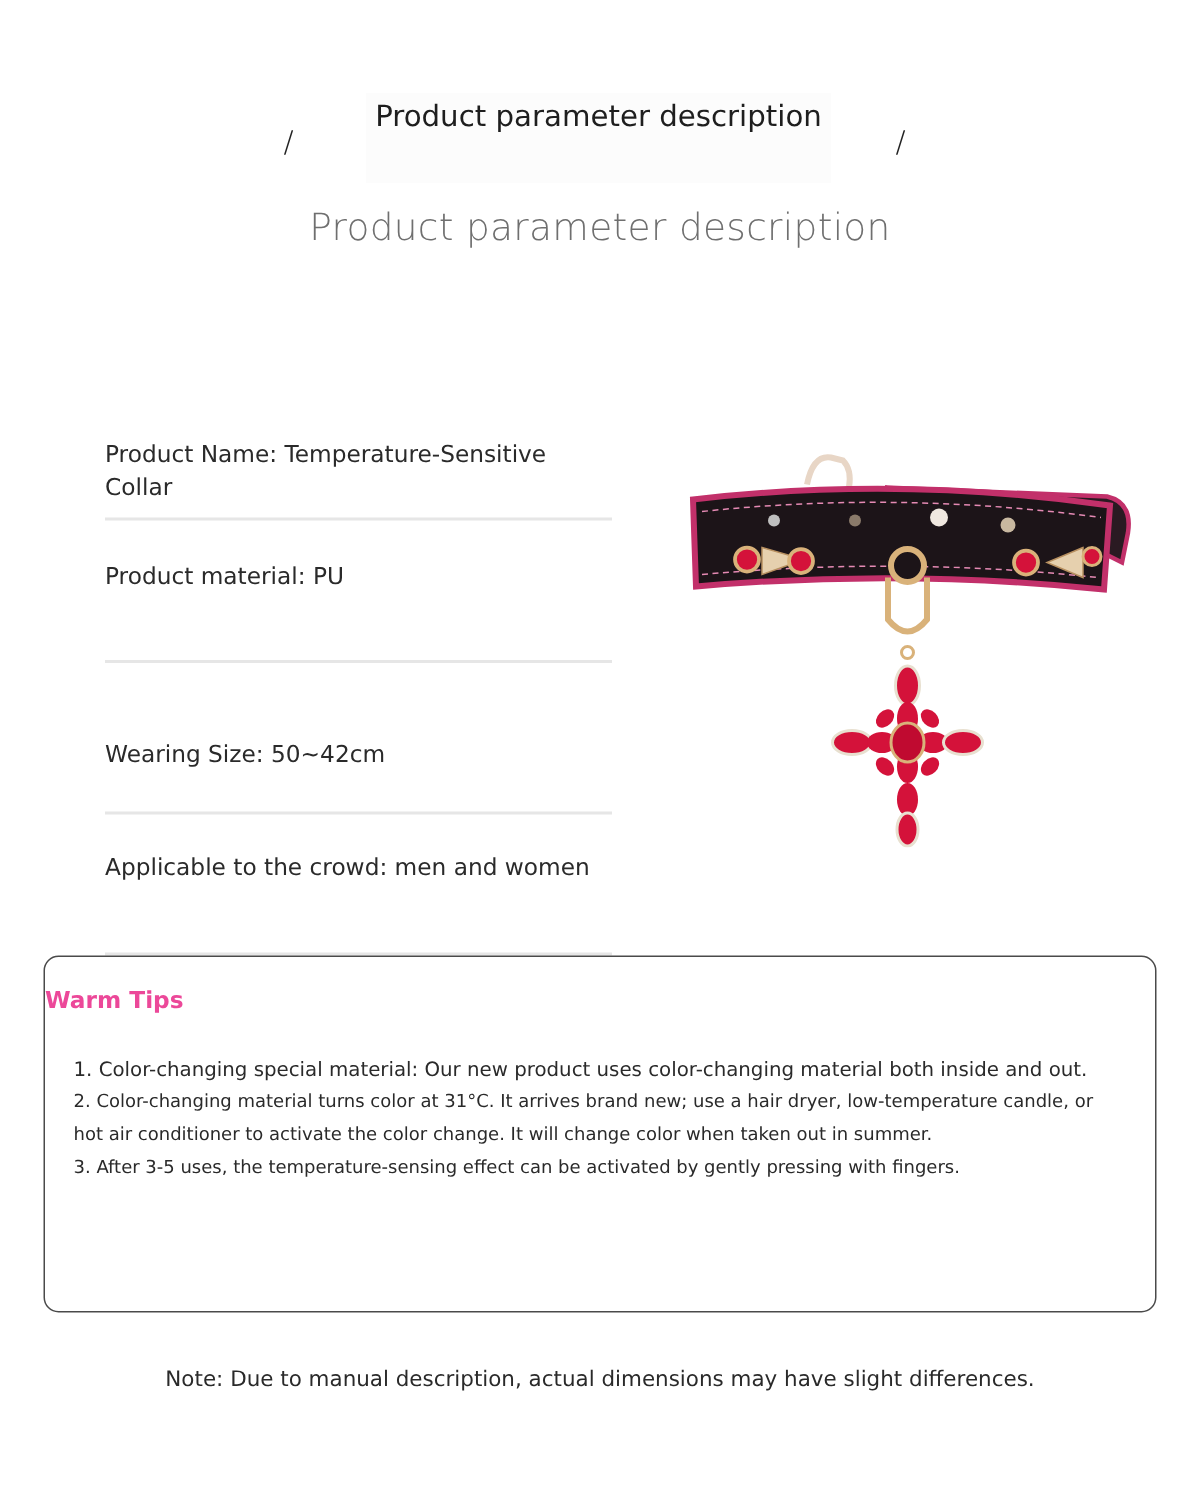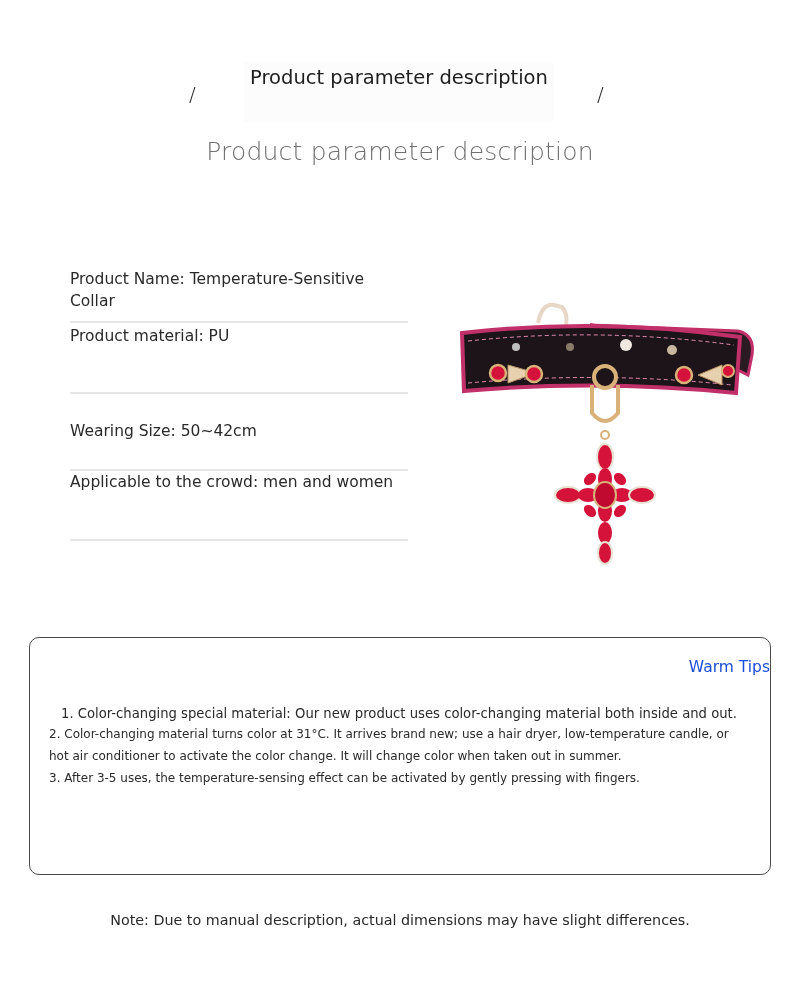--- a/index.html
+++ b/index.html
@@ -8,32 +8,32 @@
 
   .header-top { position: absolute; left: 0; top: 62px; width: 800px; height: 60px; }
   .header-top .slash { position: absolute; top: 20px; font-size: 20px; color: #222; font-weight: 300; }
   .header-top .slash.left { left: 189px; }
   .header-top .slash.right { left: 597px; }
   .header-top .title-box { position: absolute; left: 244px; top: 0; width: 310px; height: 60px; background: #fcfcfc; }
   .header-top .title { position: absolute; left: 0; width: 100%; top: 4px; text-align: center; font-size: 19.5px; color: #1e1e1e; }
   .subtitle { position: absolute; top: 137px; left: 0; width: 800px; text-align: center; font-size: 25px; color: #6f6f6f; font-weight: 300; letter-spacing: 0.2px; }
 
   .params { position: absolute; left: 70px; top: 268px; width: 338px; }
-  .param { position: relative; border-bottom: 2px solid #e6e6e6; font-size: 15.5px; line-height: 22px; color: #2a2a2a; }
+  .param { position: relative; border-bottom: 2px solid #e6e6e6; font-size: 15.5px; line-height: 22px; color: #2a2a2a; margin-top: 24px; }
   .param.p0 { height: 55px; }
   .param.p1 { height: 71px; padding-top: 2px; }
   .param.p2 { height: 77px; padding-top: 26px; }
   .param.p3 { height: 70px; }
 
   .product { position: absolute; left: 450px; top: 295px; width: 310px; height: 270px; }
 
   .tips { position: absolute; left: 29px; top: 637px; width: 742px; height: 238px; border: 1.5px solid #4a4a4a; border-radius: 10px; background: #fff; }
-  .tips .tips-title { position: absolute; top: 20px; left: 0; width: 100%; text-align: right; font-size: 15.5px; color: #1d4ed8; }
+  .tips .tips-title { position: absolute; top: 20px; left: 0; width: 100%; text-align: left; font-size: 15.5px; color: #ec4899; font-weight: bold; }
   .tips .body { position: absolute; left: 19px; top: 66px; width: 700px; color: #2a2a2a; }
-  .tips .t1 { font-size: 13.2px; line-height: 19px; margin-left: 12px; }
+  .tips .t1 { font-size: 13.2px; line-height: 19px; }
   .tips .t2, .tips .t3 { font-size: 12px; line-height: 22px; }
 
   .note { position: absolute; top: 912px; left: 0; width: 800px; text-align: center; font-size: 14.3px; color: #2a2a2a; }
 </style>
 </head>
 <body>
 
 <div class="header-top">
   <span class="slash left">/</span>
   <div class="title-box">

